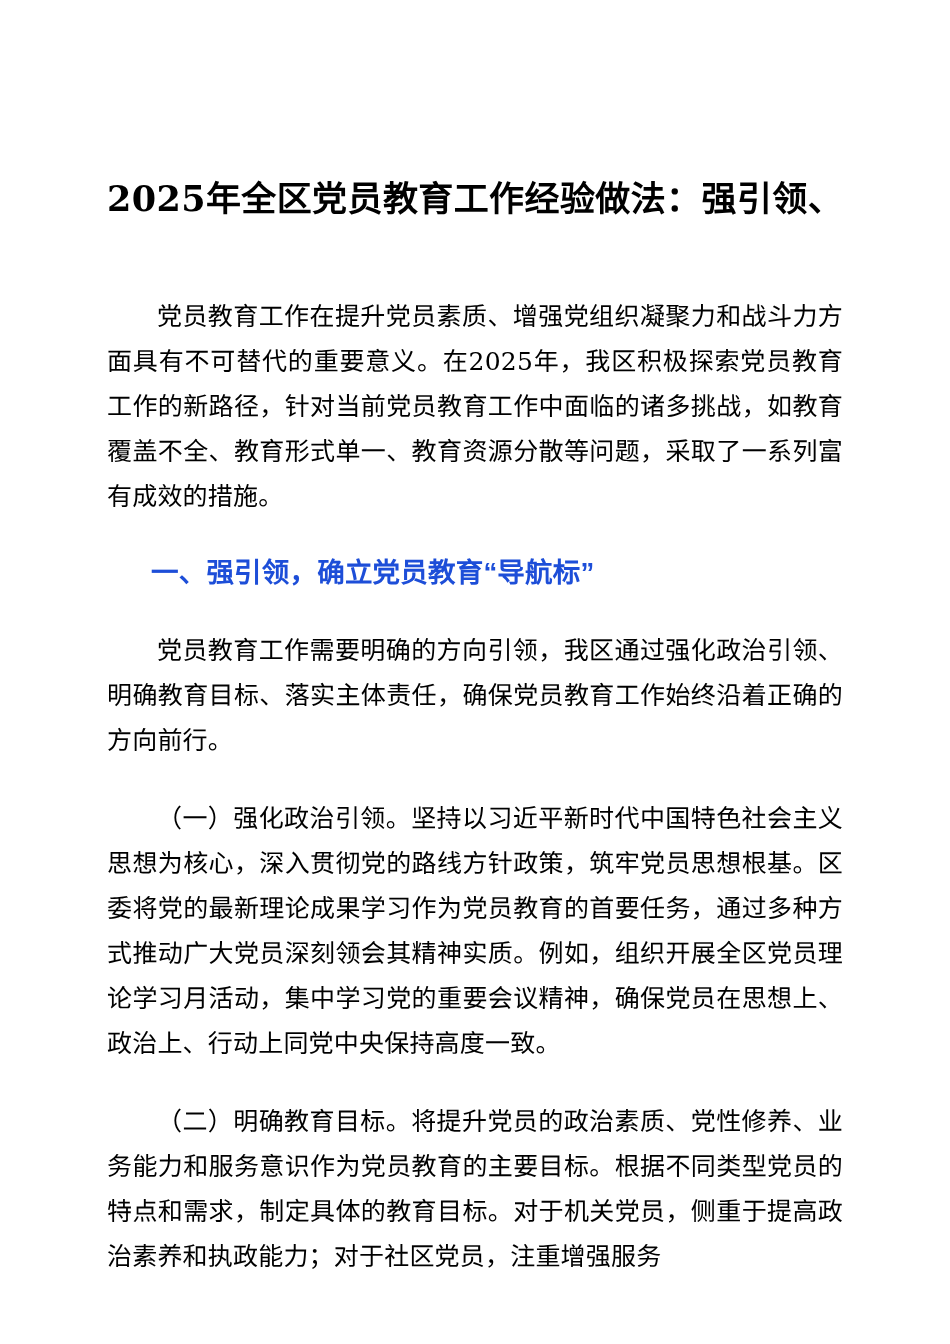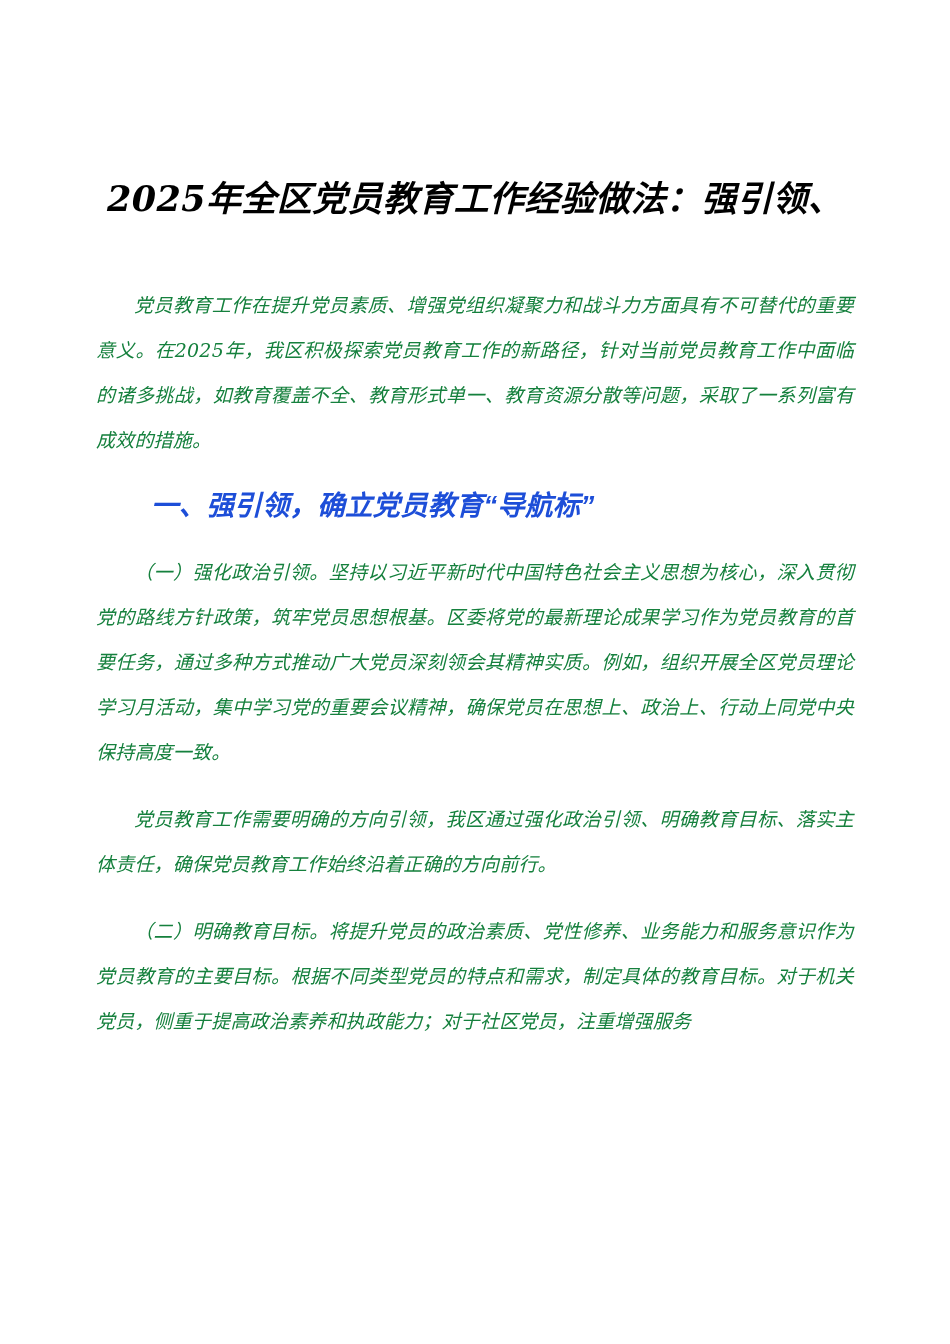--- a/index.html
+++ b/index.html
@@ -16,21 +16,20 @@
     color: #000000;
     -webkit-font-smoothing: antialiased;
   }
 
   .page {
     position: relative;
     width: 950px;
     height: 1157px;
     background: #ffffff;
     box-sizing: border-box;
-    font-style: italic;
   }
 
   .content {
     position: absolute;
     left: 96px;
     top: 0;
     width: 758px;
   }
 
   
@@ -42,30 +41,30 @@
     font-weight: 700;
     font-size: 35px;
     line-height: 53px;
     letter-spacing: 0.4px;
     color: #000000;
     word-break: break-all;
   }
 
   
   .para {
-    margin: 0;
+    margin: 11px;
     padding-top: 22px;
     text-indent: 2em;
     font-family: "DejaVu Serif", "Liberation Serif", serif;
-    font-size: 19px;
+    font-size: 25px;
     line-height: 45px;
     text-align: justify;
     text-justify: inter-ideograph;
     letter-spacing: 0.2px;
-    color: #15803d;
+    color: #000000;
     word-break: break-all;
   }
 
   .para.first {
     padding-top: 58px;
   }
 
   
   .section-heading {
     margin: 0;
@@ -85,20 +84,20 @@
 
 <div class="page">
   <div class="content">
 
     <h1 class="doc-title"><span>2025年全区党员教育工作经验做法：强引领、</span><br></h1>
 
     <p class="para first">党员教育工作在提升党员素质、增强党组织凝聚力和战斗力方面具有不可替代的重要意义。在2025年，我区积极探索党员教育工作的新路径，针对当前党员教育工作中面临的诸多挑战，如教育覆盖不全、教育形式单一、教育资源分散等问题，采取了一系列富有成效的措施。</p>
 
     <p class="section-heading">一、强引领，确立党员教育“导航标”</p>
 
+    <p class="para">党员教育工作需要明确的方向引领，我区通过强化政治引领、明确教育目标、落实主体责任，确保党员教育工作始终沿着正确的方向前行。</p>
+
     <p class="para">（一）强化政治引领。坚持以习近平新时代中国特色社会主义思想为核心，深入贯彻党的路线方针政策，筑牢党员思想根基。区委将党的最新理论成果学习作为党员教育的首要任务，通过多种方式推动广大党员深刻领会其精神实质。例如，组织开展全区党员理论学习月活动，集中学习党的重要会议精神，确保党员在思想上、政治上、行动上同党中央保持高度一致。</p>
-
-    <p class="para">党员教育工作需要明确的方向引领，我区通过强化政治引领、明确教育目标、落实主体责任，确保党员教育工作始终沿着正确的方向前行。</p>
 
     <p class="para">（二）明确教育目标。将提升党员的政治素质、党性修养、业务能力和服务意识作为党员教育的主要目标。根据不同类型党员的特点和需求，制定具体的教育目标。对于机关党员，侧重于提高政治素养和执政能力；对于社区党员，注重增强服务</p>
 
   </div>
 </div>
 
 </body></html>

